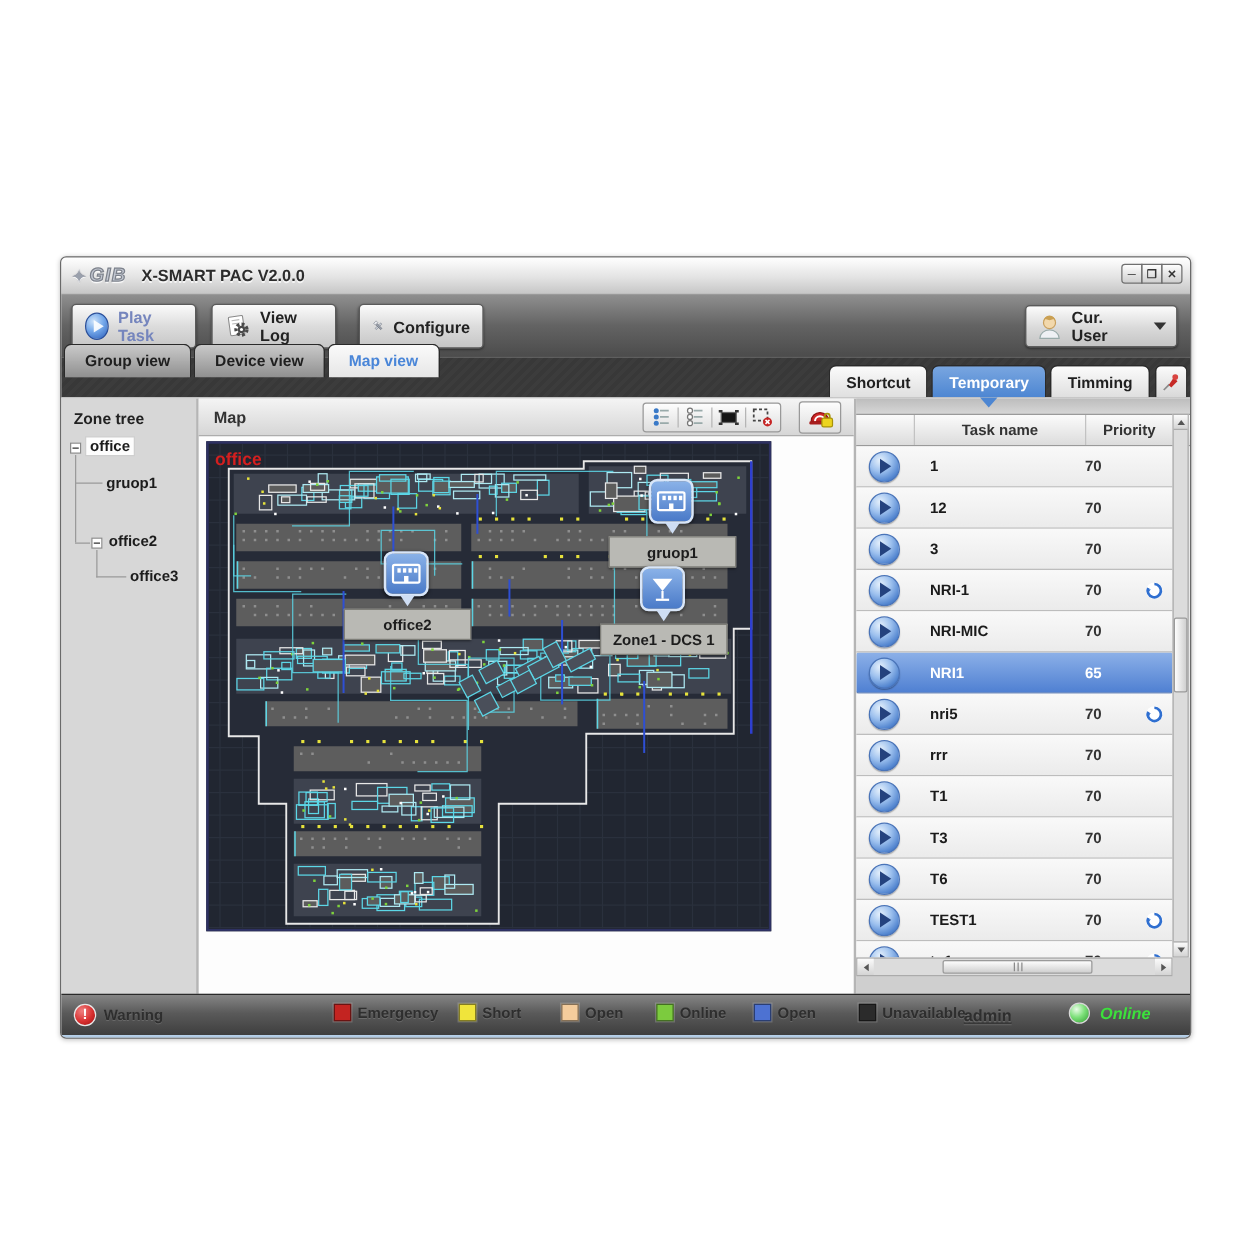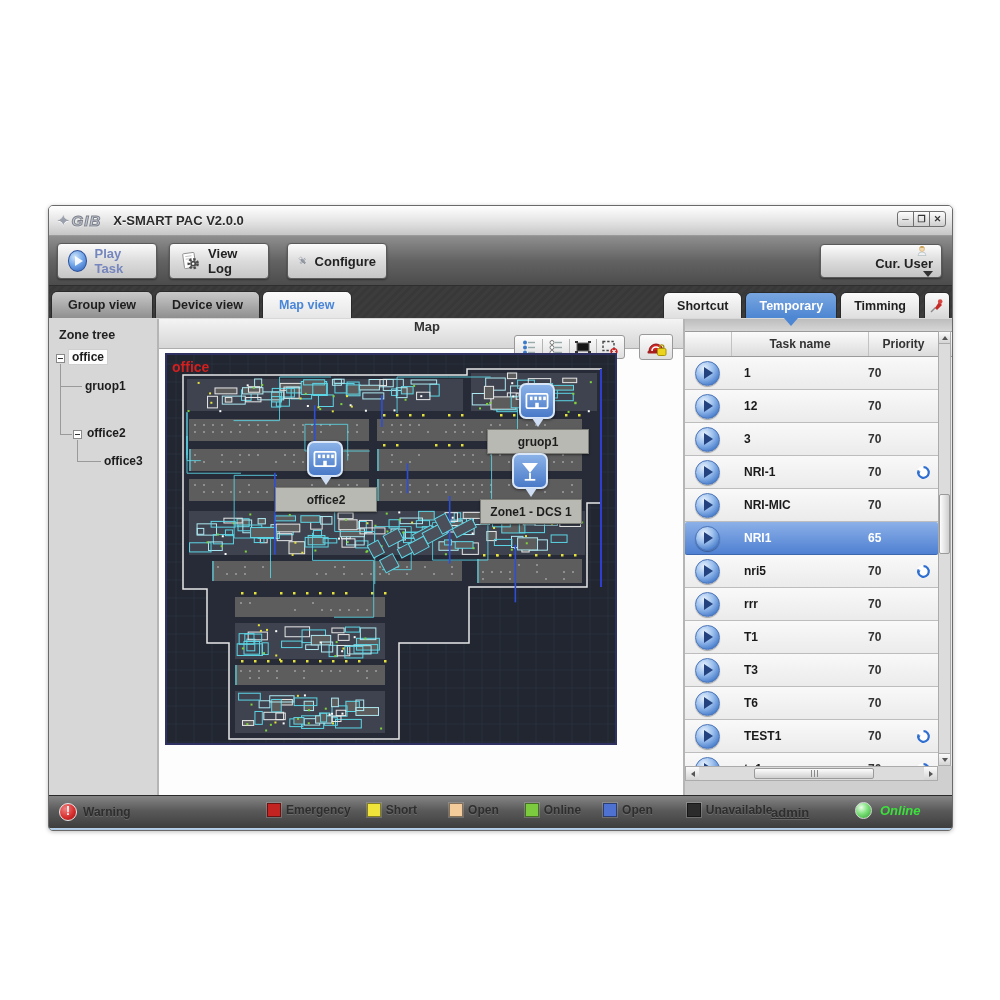--- a/index.html
+++ b/index.html
@@ -33,29 +33,29 @@
   .btn-play { left:8px; width:100px; }
   .btn-play .lbl { color:#7585bd; }
   .btn-log { left:120px; width:100px; }
   .btn-cfg { left:238px; width:100px; }
   .ball { width:22px; height:22px; border-radius:50%;
           background:radial-gradient(circle at 35% 30%, #cfe4fa 0%, #74a8ea 45%, #2a5cb8 100%);
           border:1px solid #2a4f9a; display:flex; align-items:center; justify-content:center; }
   .ball .tri { width:0; height:0; border-left:8px solid #fff; border-top:5px solid transparent; border-bottom:5px solid transparent; margin-left:2px; opacity:.9; }
   .user-btn { position:absolute; right:10px; top:8px; width:122px; height:34px; border:1px solid #5a5a5a;
               border-radius:4px; background:linear-gradient(#fcfcfc,#d9d9d9 55%,#c4c4c4);
-              display:flex; align-items:flex-end; padding:0 8px; cursor:pointer;
-              box-shadow:0 1px 2px rgba(0,0,0,.4);flex-direction:column; }
+              display:flex; align-items:center; padding:0 8px; cursor:pointer;
+              box-shadow:0 1px 2px rgba(0,0,0,.4); }
   .user-btn .lbl { font-size:13px; font-weight:bold; color:#222; margin-left:7px; }
   .caret { width:0; height:0; border-left:5px solid transparent; border-right:5px solid transparent;
            border-top:6px solid #333; margin-left:10px; }
 
   
   .tabstrip { position:relative; height:32px; background:repeating-linear-gradient(135deg,#3c3c3c 0 3px,#383838 3px 6px); }
-  .ltabs { position:absolute; left:2px; bottom:0; display:flex; }
+  .ltabs { position:absolute; left:2px; bottom:16px; display:flex; }
   .tab { height:27px; padding:0 16px; margin-right:2px; border:1px solid #2a2a2a; border-bottom:none;
          border-radius:6px 6px 0 0; background:linear-gradient(#c9c9c9,#8f8f8f); font-size:12.5px;
          font-weight:bold; color:#1f1f1f; display:flex; align-items:center; cursor:pointer; }
   .tab.active { background:linear-gradient(#fafafa,#e6e6e6); color:#4a86d8; }
   .rtabs { position:absolute; right:2px; bottom:0; display:flex; align-items:flex-end; }
   .rtab { height:26px; padding:0 13px; margin-left:3px; border:1px solid #2a2a2a; border-bottom:none;
           border-radius:6px 6px 0 0; background:linear-gradient(#fbfbfb,#dfdfdf); font-size:12.5px;
           font-weight:bold; color:#1f1f1f; display:flex; align-items:center; cursor:pointer; position:relative; }
   .rtab.active { background:linear-gradient(#79a6e0,#4d86d2); color:#fff; }
   .rtab.active::after { content:""; position:absolute; left:50%; bottom:-8px; margin-left:-7px; width:0; height:0;
@@ -73,21 +73,21 @@
   .tree { position:relative; height:440px; }
   .titem { position:absolute; font-size:12px; font-weight:bold; color:#1c1c1c; cursor:pointer; white-space:nowrap; }
   .titem.sel { background:#fdfdfd; padding:0 3px; box-shadow:0 0 0 1px #cfcfcf; }
   .expander { position:absolute; width:9px; height:9px; background:#fff; border:1px solid #8a8a8a; cursor:pointer; }
   .expander::before { content:""; position:absolute; left:1px; top:3px; width:5px; height:1px; background:#333; }
   .tline { position:absolute; background:#9a9a9a; }
 
   
   .map-panel { position:relative; flex:1; background:#fdfdfd; border-right:2px solid #b5b5b5; }
   .map-header { height:30px; background:linear-gradient(#f4f4f4,#d6d6d6); border-bottom:1px solid #adadad;
-                display:flex; align-items:center;flex-direction:column; }
+                display:flex; align-items:center; }
   .map-title { font-size:13px; font-weight:bold; color:#333; margin-left:12px; }
   .map-tools { margin-left:auto; display:flex; align-items:center; }
   .tool-group { display:flex; align-items:center; height:24px; border:1px solid #999; border-radius:3px;
                 background:linear-gradient(#fdfdfd,#dedede); padding:0 3px; margin-right:14px; }
   .mt-icon { width:22px; height:20px; display:flex; align-items:center; justify-content:center; cursor:pointer; }
   .mt-sep { width:1px; height:16px; background:#b5b5b5; margin:0 2px; }
   .alarm-btn { width:34px; height:26px; border:1px solid #999; border-radius:3px;
                background:linear-gradient(#fdfdfd,#dedede); display:flex; align-items:center; justify-content:center;
                margin-right:10px; cursor:pointer; }
   .map-canvas { position:absolute; left:6px; top:34px; width:452px; height:392px;

